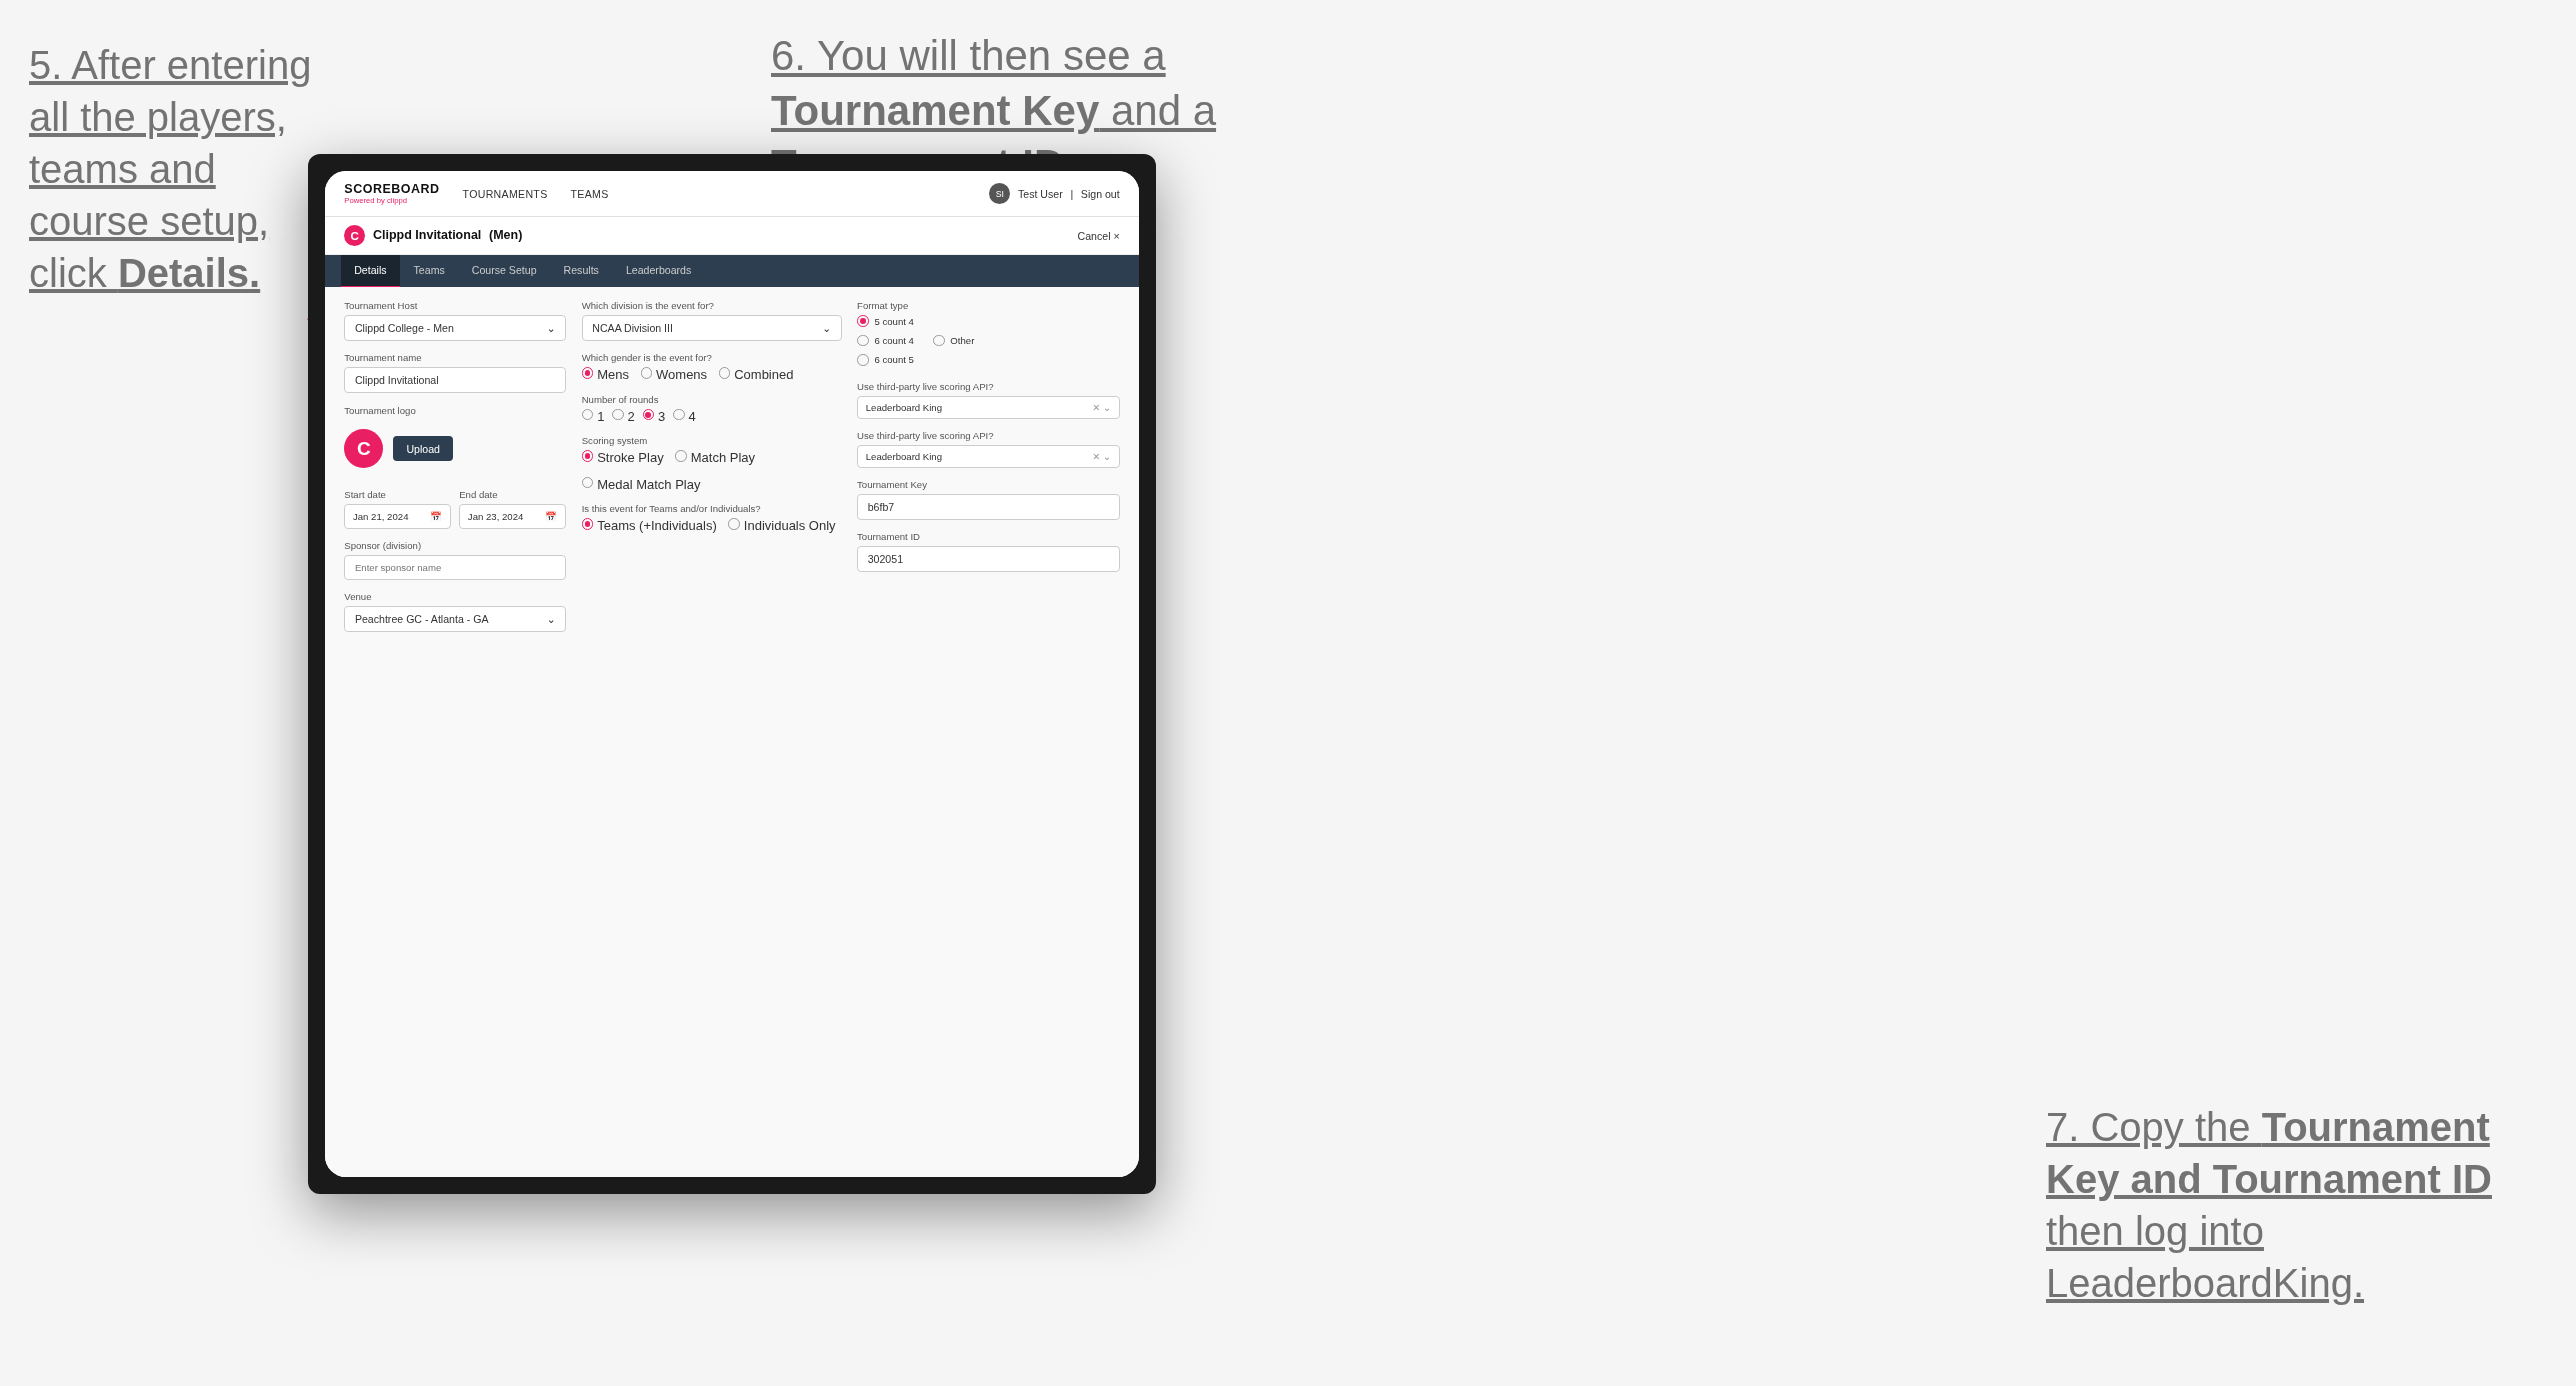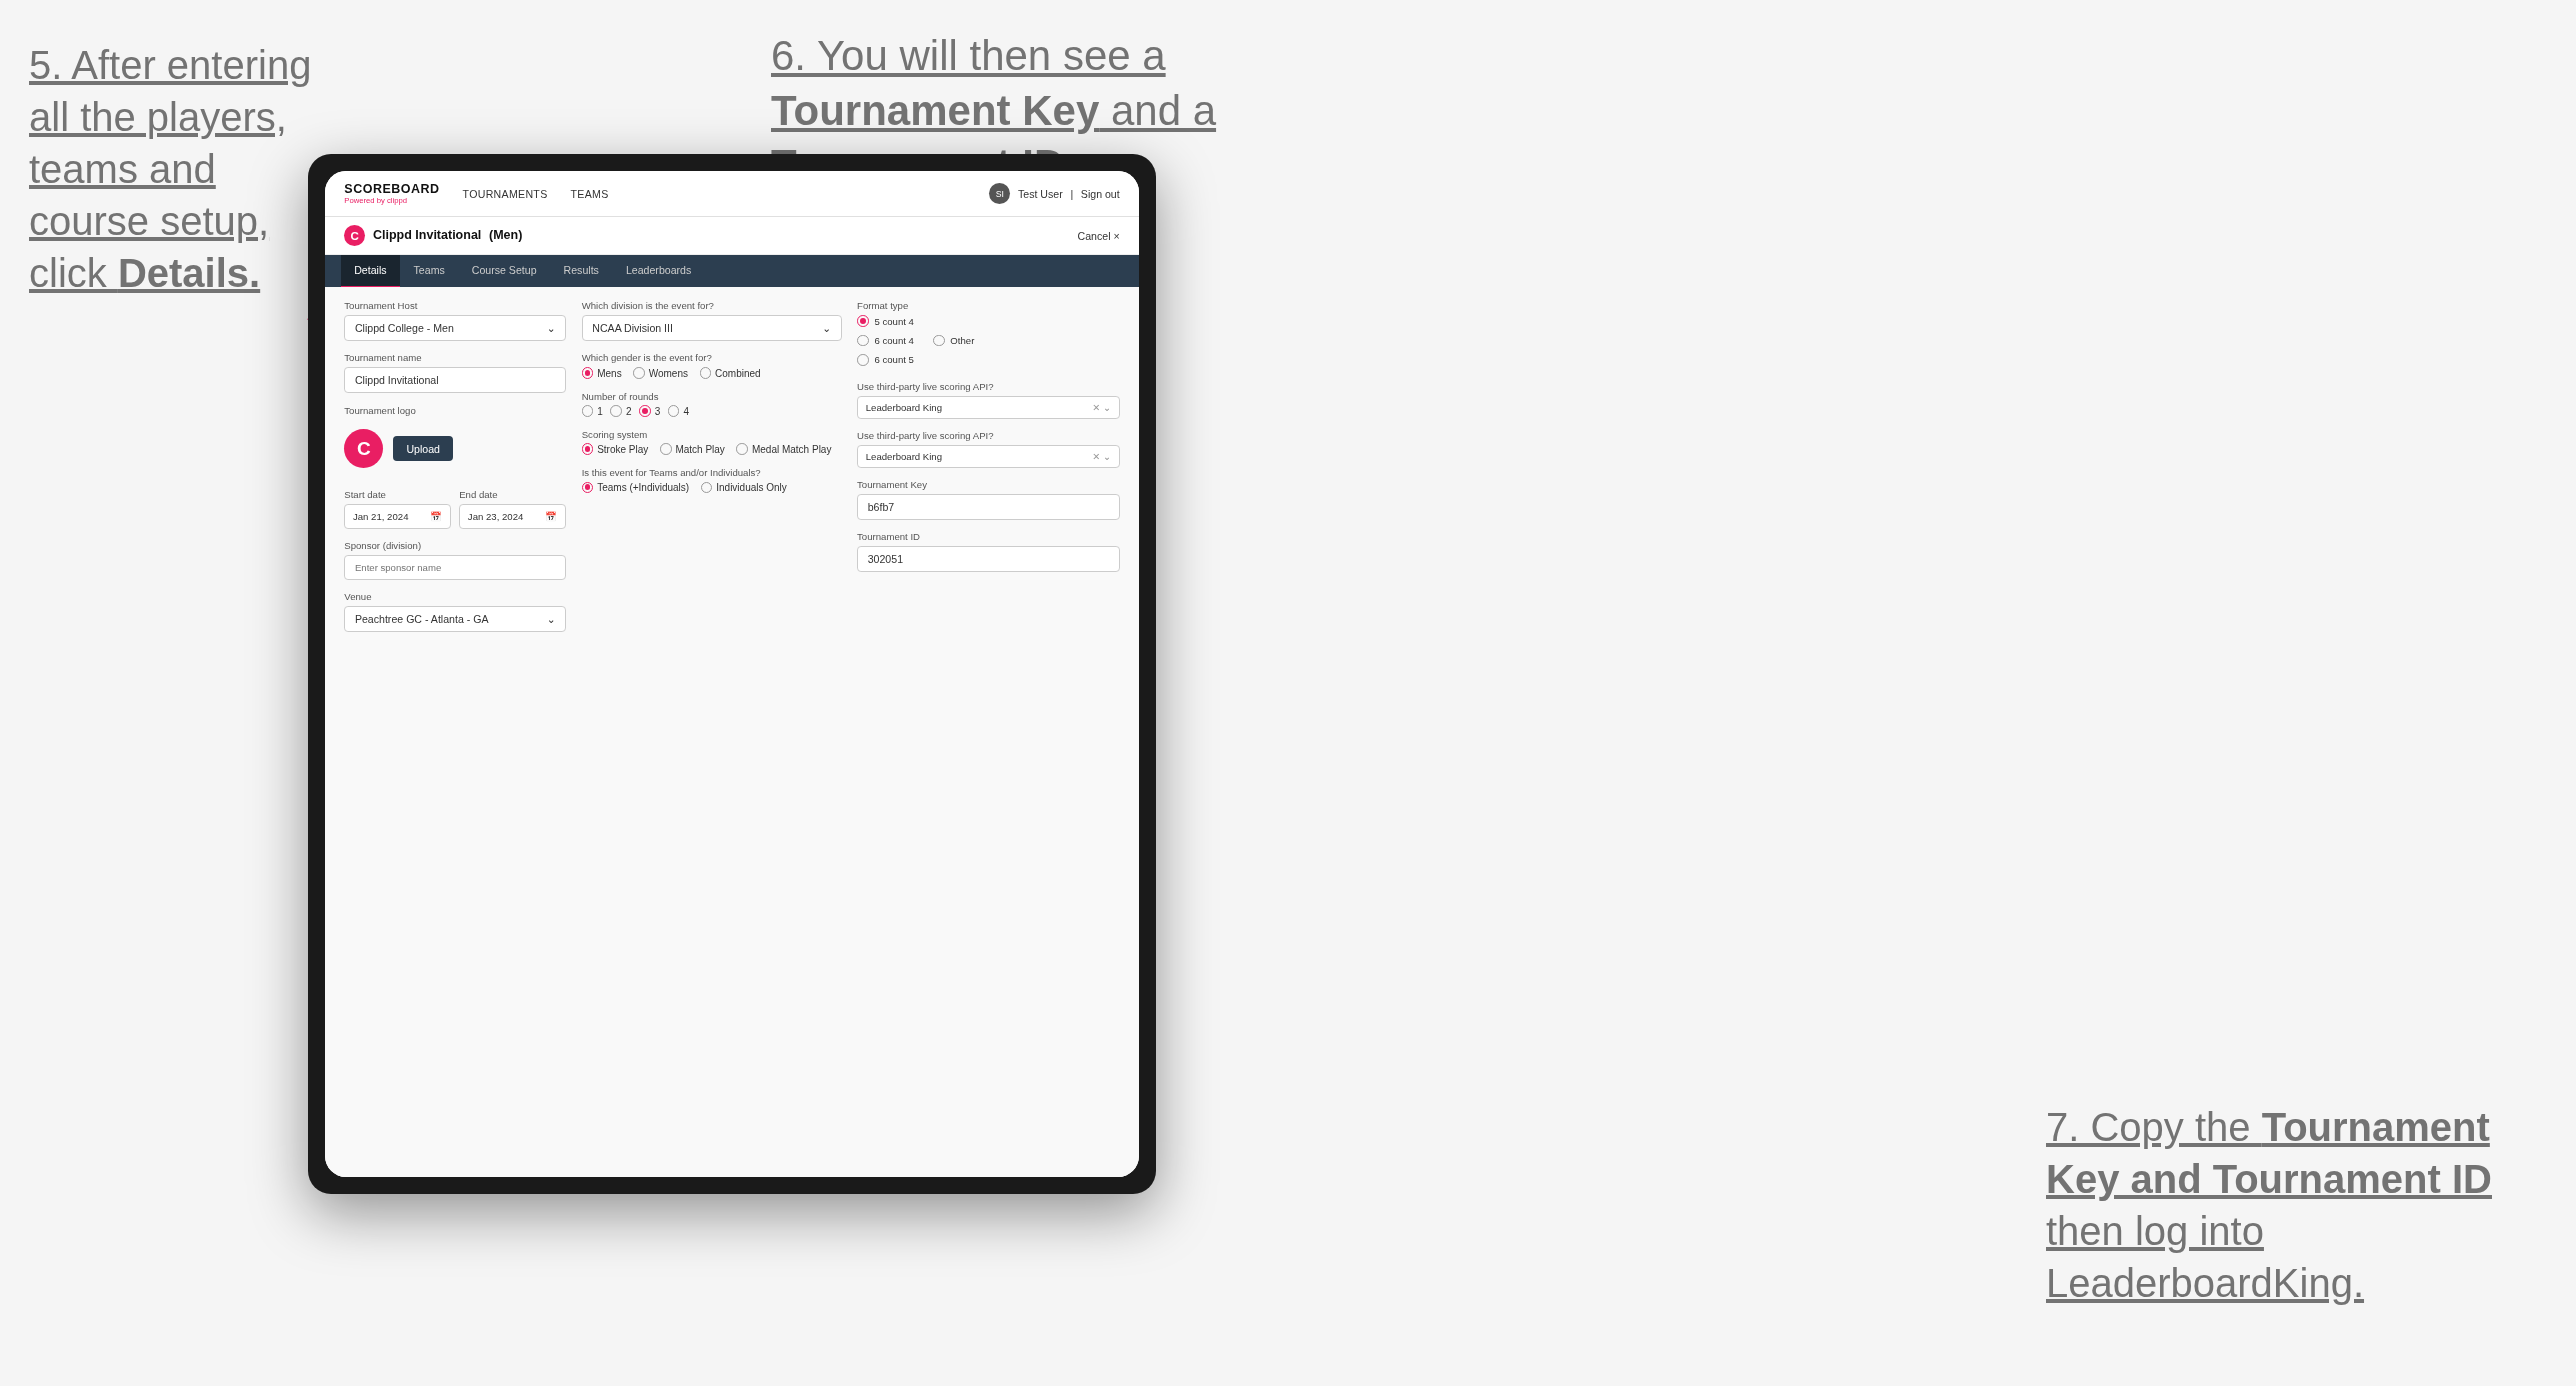--- a/index.html
+++ b/index.html
@@ -52,21 +52,21 @@
     }
 
     
     .tablet {
       position: absolute;
       top: 154px;
       left: 308px;
       width: 848px;
       height: 1040px;
       background: #1a1a1a;
-      border-radius: 23px;
+      border-radius: 12px;
       box-shadow: 0 19px 58px rgba(0,0,0,0.4);
       padding: 17.3px;
     }
 
     .tablet-screen {
       width: 100%;
       height: 100%;
       background: #fff;
       border-radius: 21px;
       overflow: hidden;
@@ -321,23 +321,23 @@
     
     .radio-group {
       display: flex;
       align-items: center;
       gap: 11.6px;
       flex-wrap: wrap;
     }
 
     .radio-item {
       display: flex;
-      align-items: flex-end;
+      align-items: flex-start;
       gap: 3.9px;
-      font-size: 10px;
+      font-size: 13px;
       color: #333;
       cursor: pointer;
     }
 
     .radio-outer {
       width: 11.6px;
       height: 11.6px;
       border: 1.4px solid #999;
       border-radius: 50%;
       display: flex;

